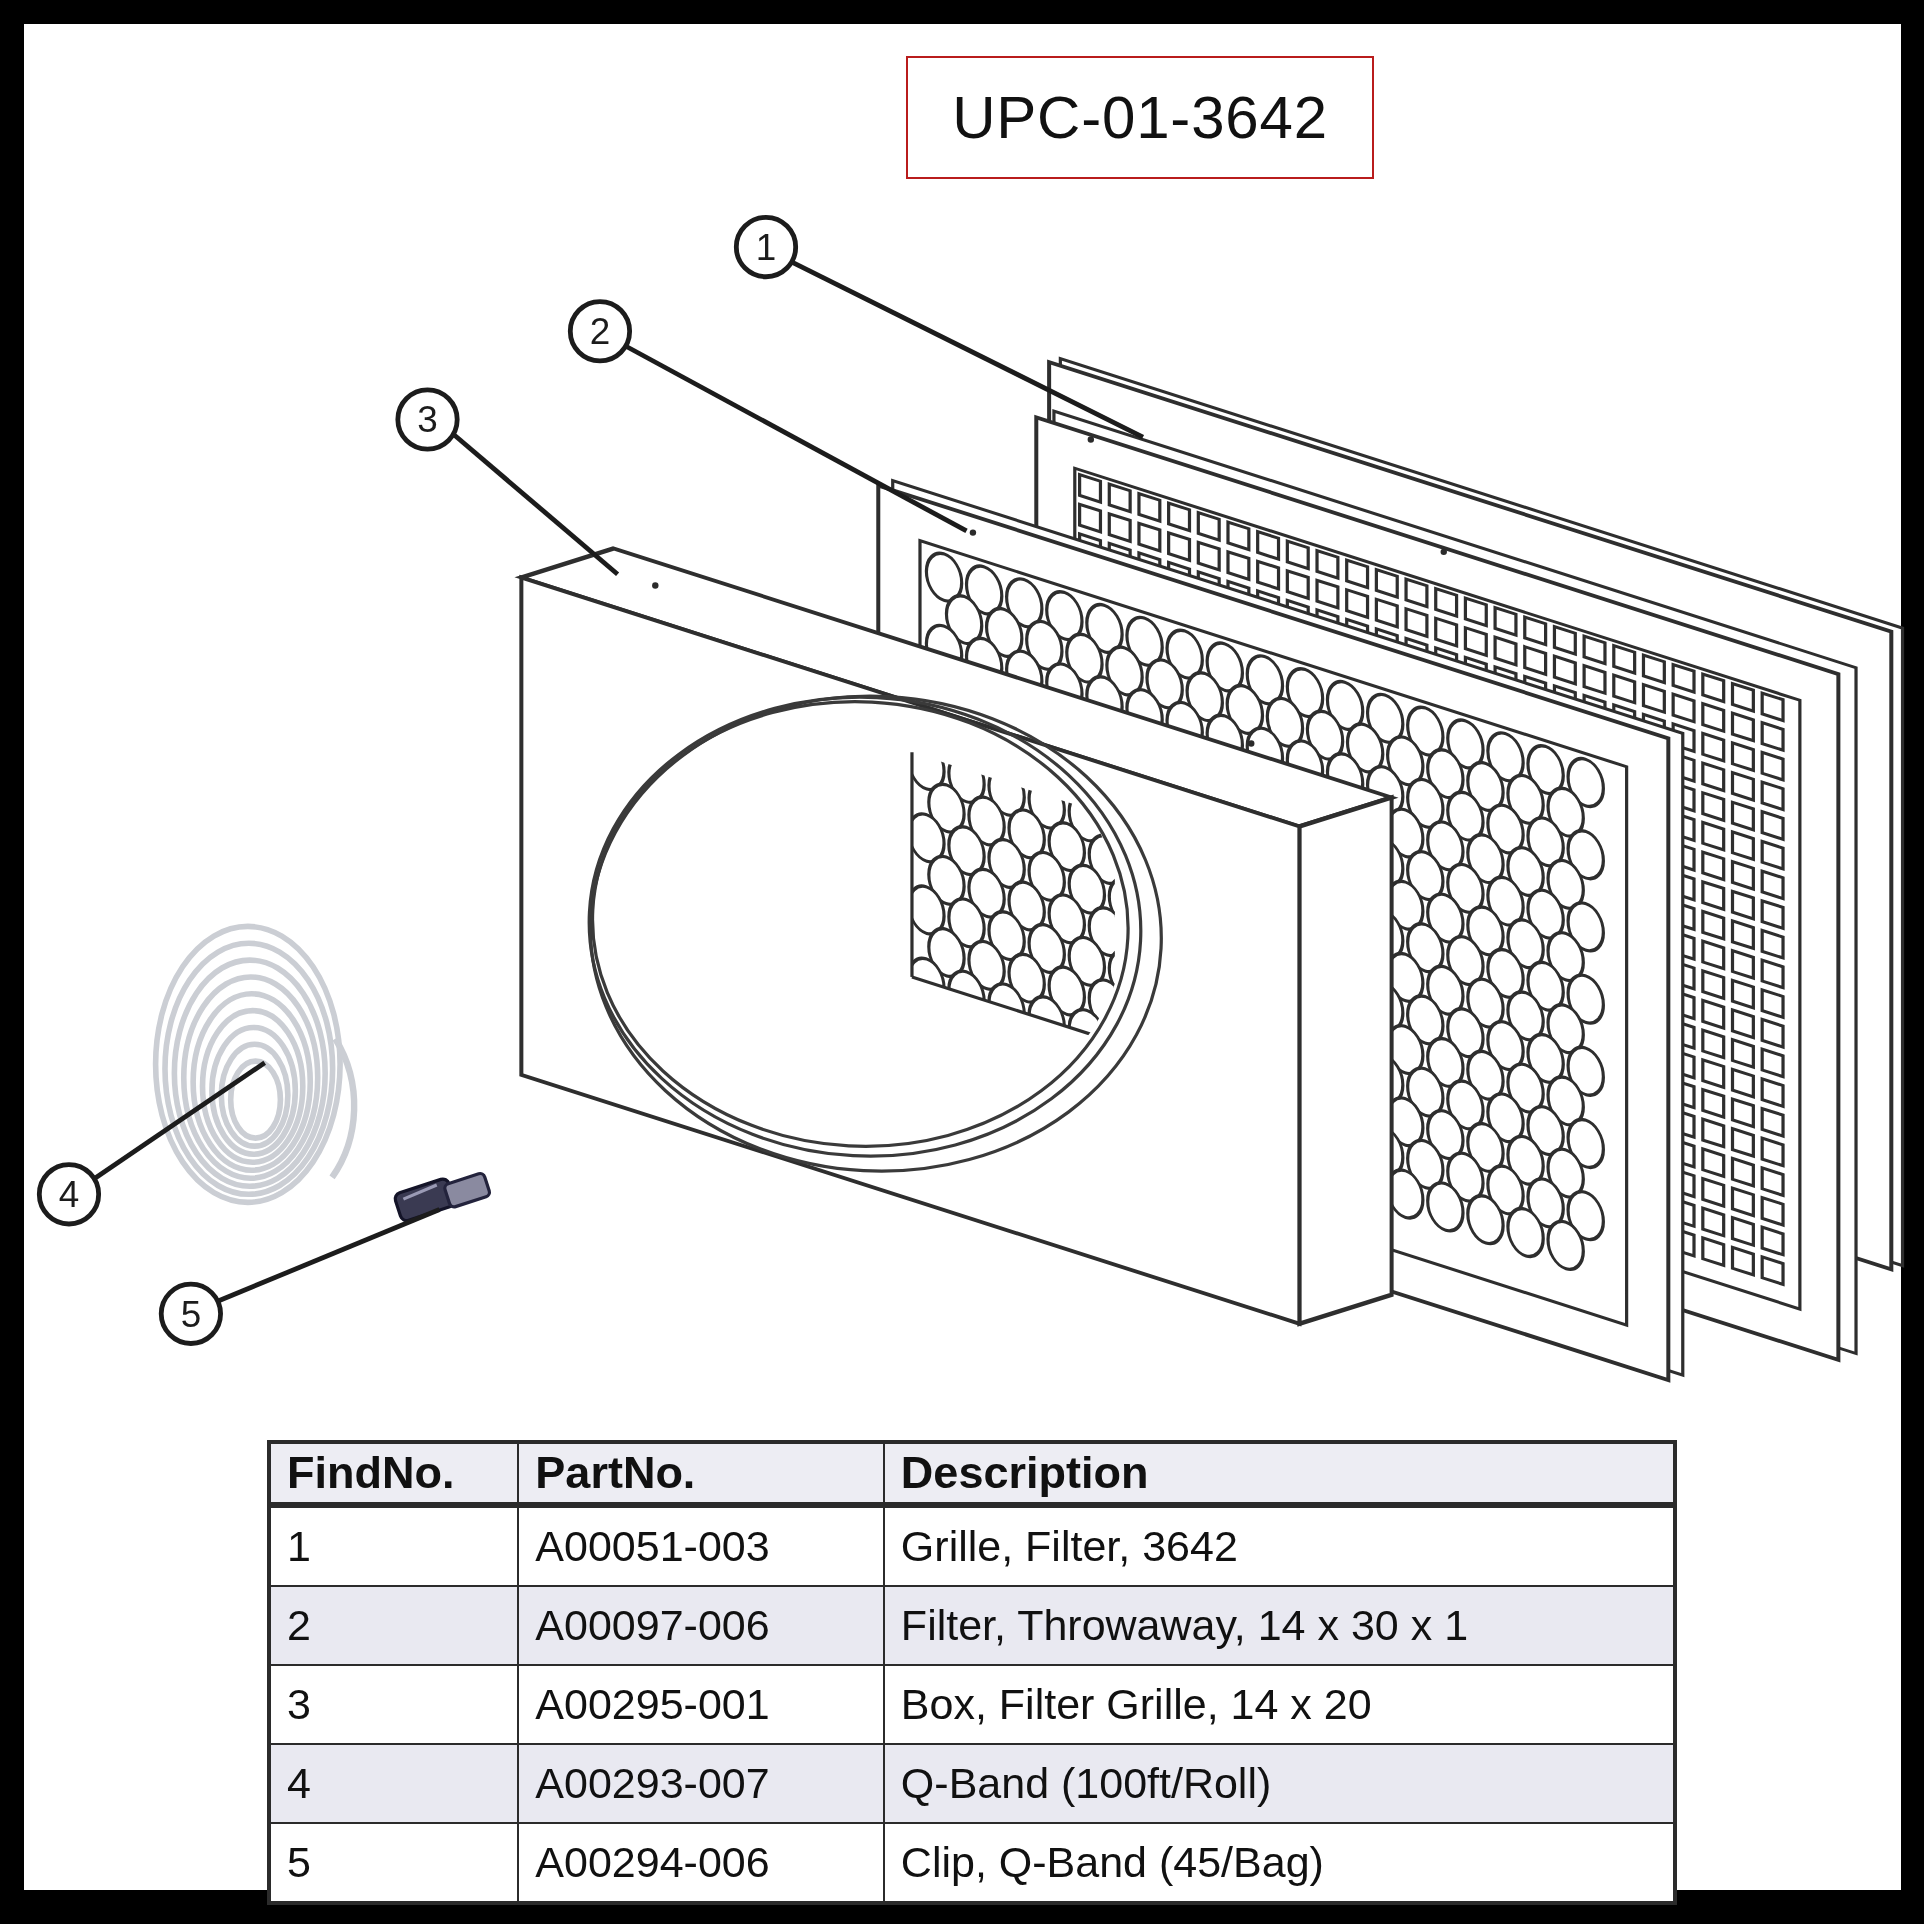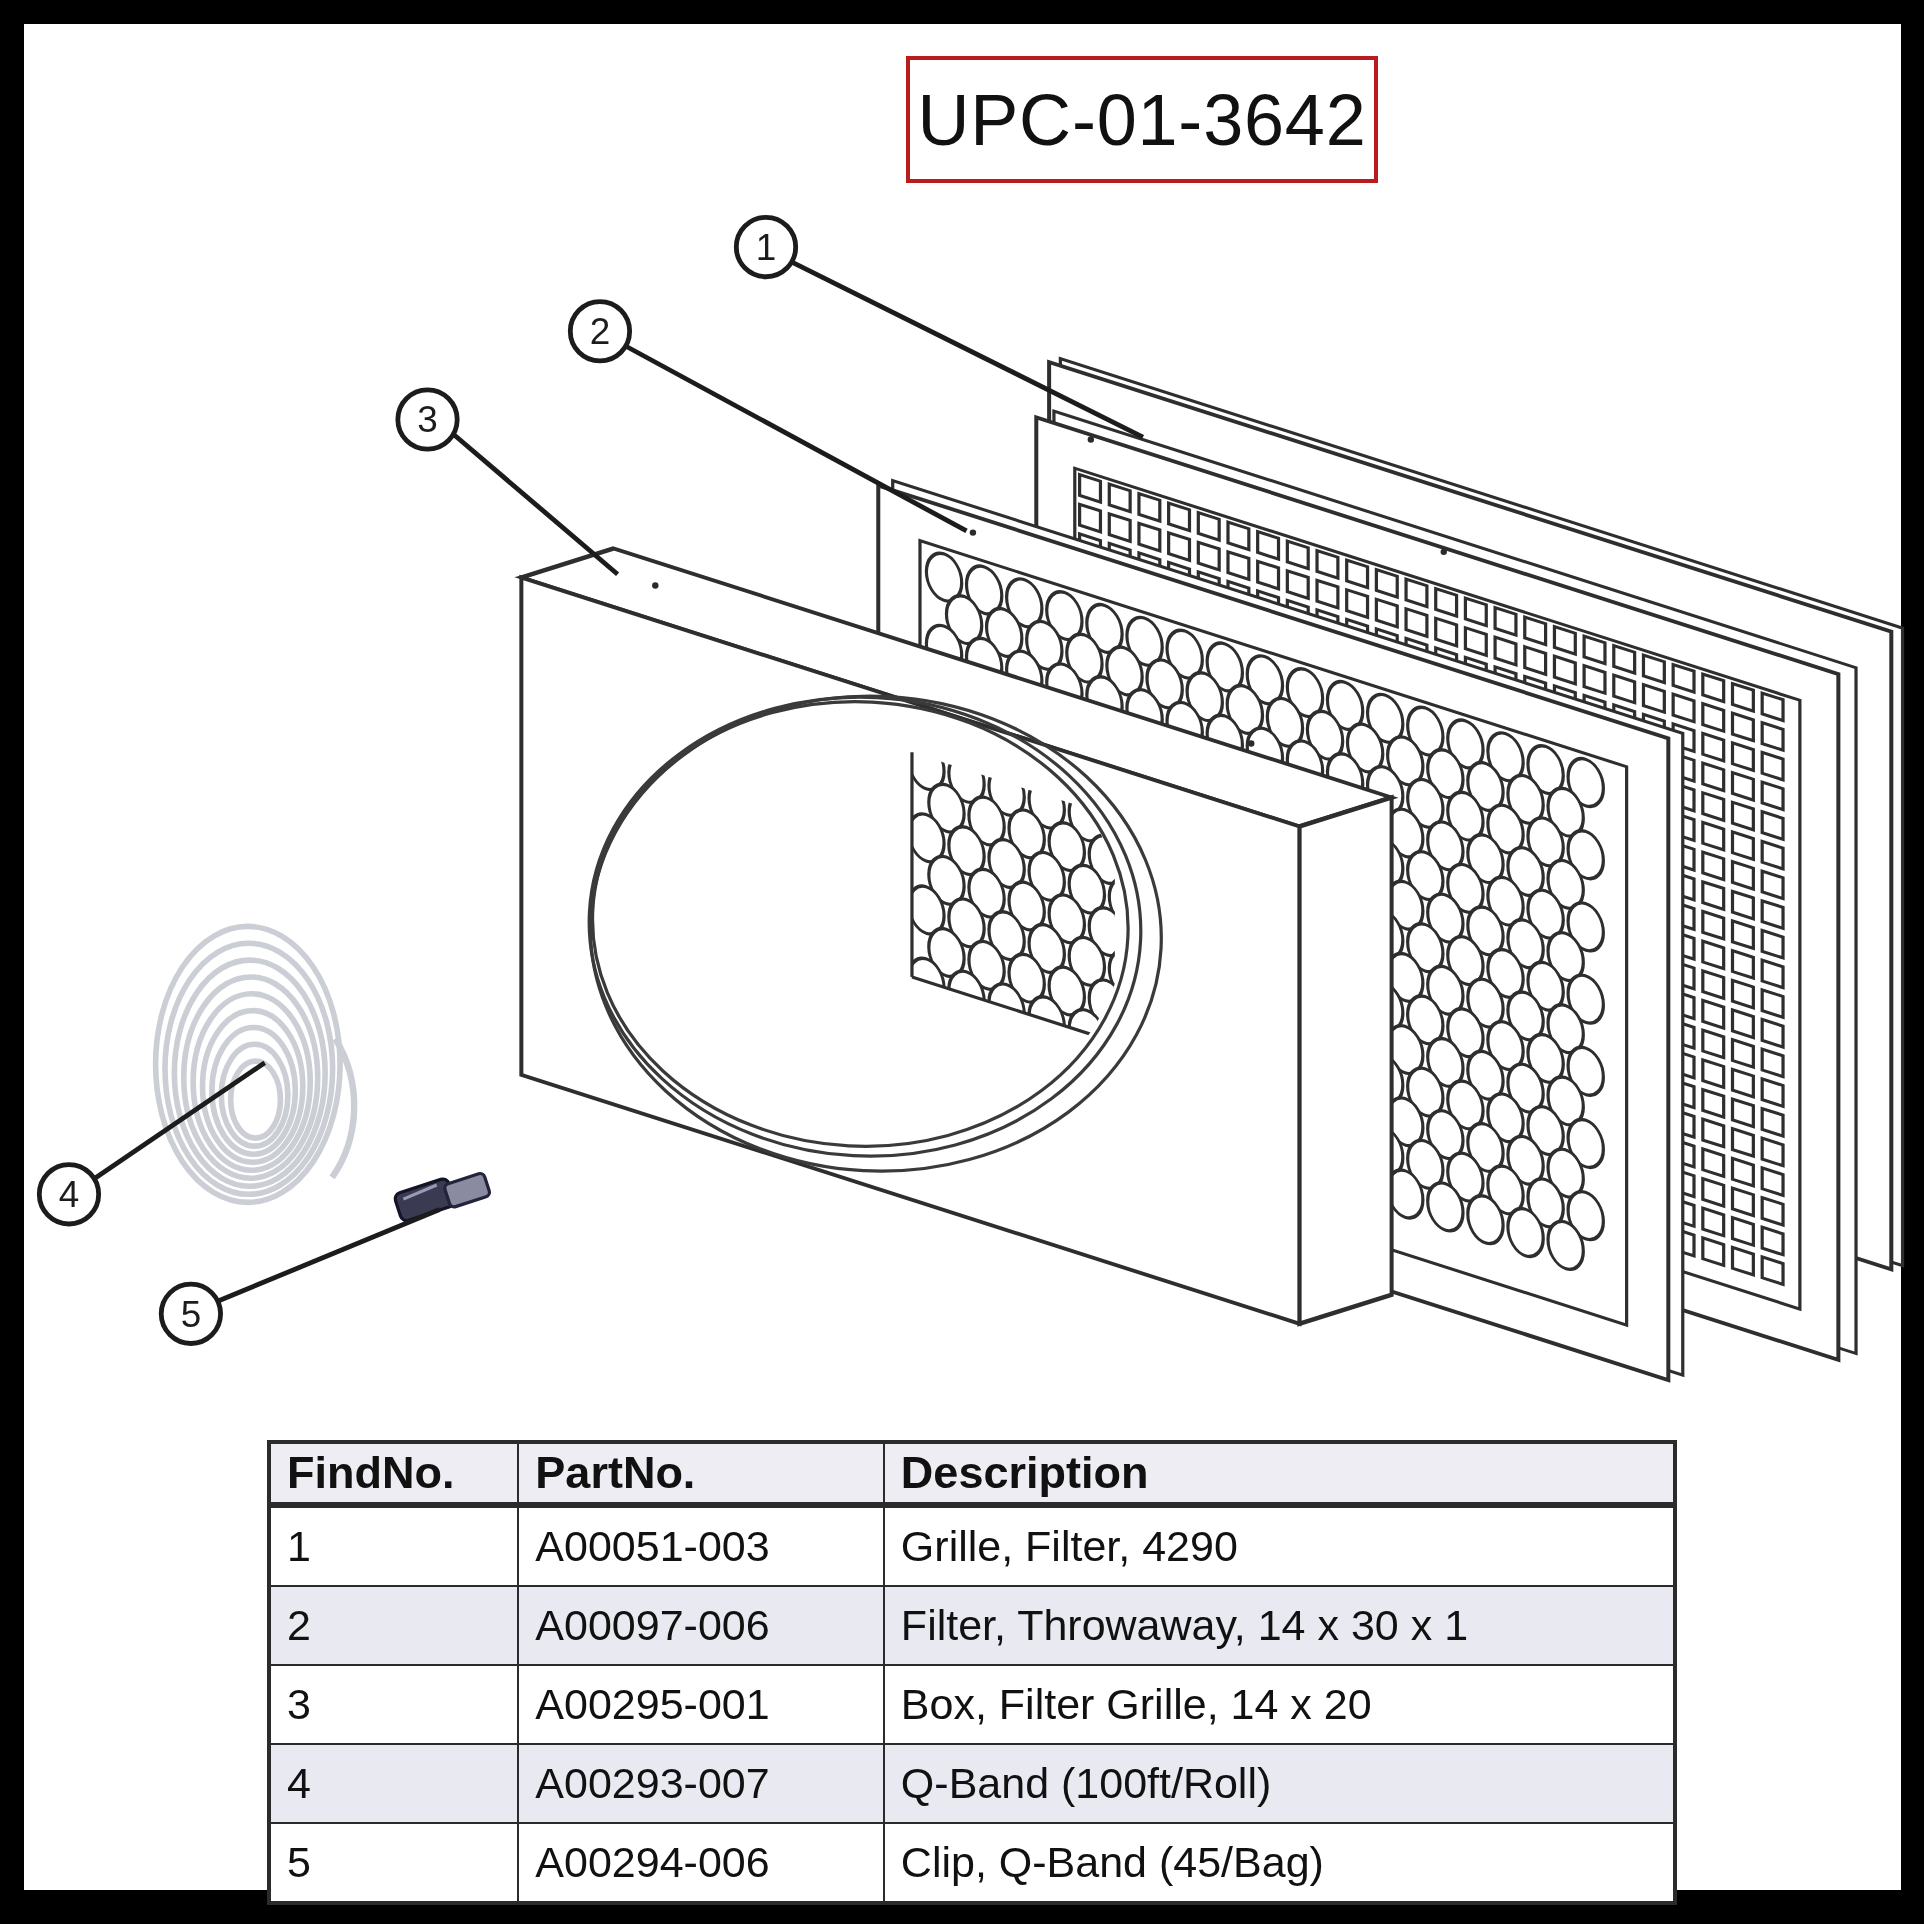--- a/index.html
+++ b/index.html
@@ -1,22 +1,22 @@
 <!DOCTYPE html>
 <html style="--line: #2b2b2b; --stripe: #e9e9f1; --header-bg: #ededf3;font-size:13px"><head>
 <meta charset="utf-8">
 <style>
   html,body{margin:0;padding:0;background:#000;}
   .page{position:relative;width:1925px;height:1925px;background:#000;overflow:hidden;
         font-family:"Liberation Sans", sans-serif;color:#161616;}
   .paper{position:absolute;left:24px;top:24px;width:1877px;height:1866px;background:#ffffff;z-index:0;}
   svg.diagram{position:absolute;left:0;top:0;z-index:1;}
   .titlebox{position:absolute;left:906px;top:56px;width:464px;height:119px;z-index:2;
-            border:4px solid #b91c1c;background:#fff;display:flex;align-items:center;justify-content:center;
-            font-size:72px;letter-spacing:0.8px;color:#111;}
+            border:2px solid #b91c1c;background:#fff;display:flex;align-items:center;justify-content:center;
+            font-size:60px;letter-spacing:0.8px;color:#111;}
   .parts-table{position:absolute;left:267px;top:1440px;width:1410px;z-index:2;
                border-collapse:collapse;table-layout:fixed;background:#fff;
                border:4px solid var(--line,#2b2b2b);font-size:43px;color:#111;}
   .parts-table col.c1{width:249px}.parts-table col.c2{width:365px}.parts-table col.c3{width:790px}
   .parts-table th{height:58px;text-align:left;font-weight:bold;font-size:45px;
                   background:var(--header-bg,#ededf3);border:2.4px solid var(--line,#2b2b2b);
                   border-bottom:6.4px solid var(--line,#2b2b2b);padding:0 8px 0 16px;vertical-align:middle;}
   .parts-table td{height:77px;border:2.4px solid var(--line,#2b2b2b);padding:0 0 0 16px;vertical-align:middle;background:#fff;}
   .parts-table tbody tr:nth-child(even) td{background:var(--stripe,#e9e9f1);}
   text.callout-num{font-size:46px;fill:#1c1c1c;}
@@ -913,21 +913,21 @@
       <tr>
         <th>FindNo.</th>
         <th>PartNo.</th>
         <th>Description</th>
       </tr>
     </thead>
     <tbody>
       <tr>
         <td>1</td>
         <td>A00051-003</td>
-        <td>Grille, Filter, 4290</td>
+        <td>Grille, Filter, 3642</td>
       </tr>
       <tr>
         <td>2</td>
         <td>A00097-006</td>
         <td>Filter, Throwaway, 14 x 30 x 1</td>
       </tr>
       <tr>
         <td>3</td>
         <td>A00295-001</td>
         <td>Box, Filter Grille, 14 x 20</td>

